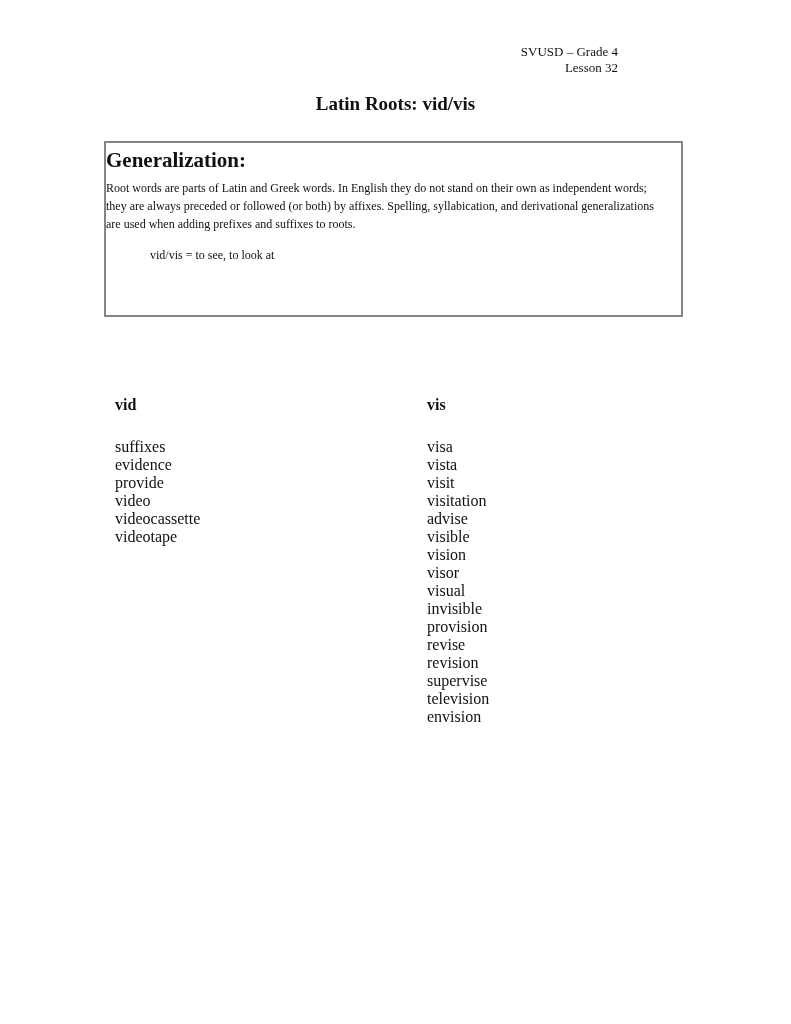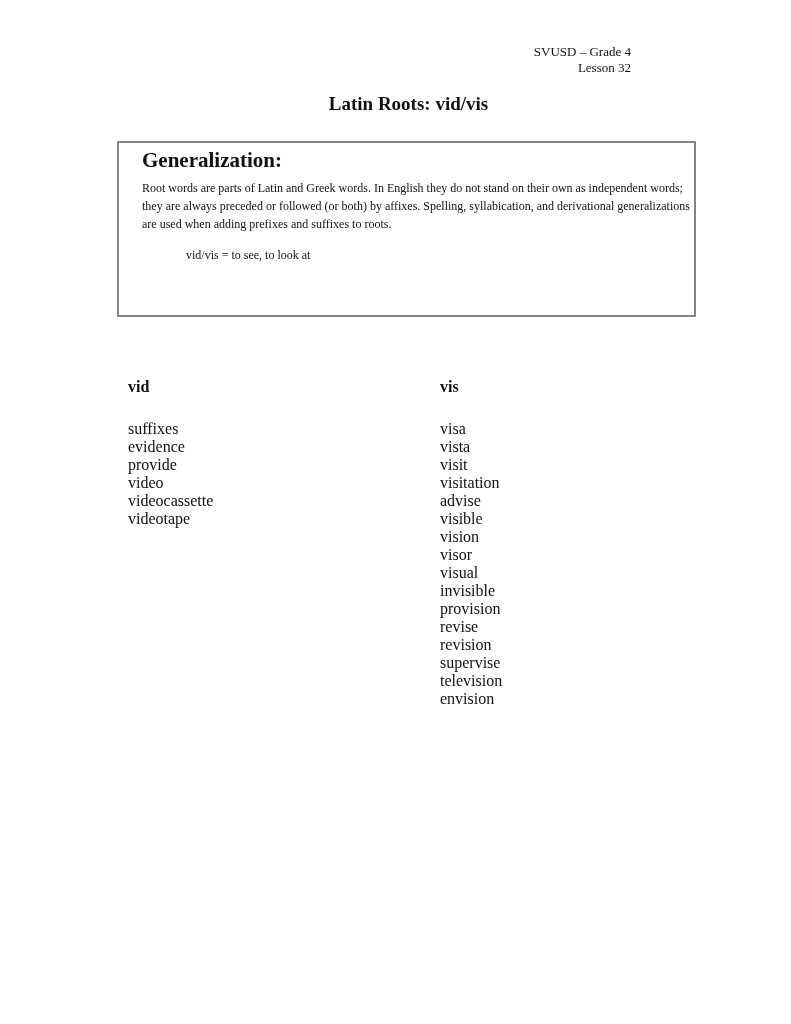--- a/index.html
+++ b/index.html
@@ -11,21 +11,20 @@
     height: 1024px;
     position: relative;
     overflow: hidden;
   }
   .page {
     position: absolute;
     top: 0; left: 0;
     width: 733px;
     height: 1024px;
     background: #ffffff;
-    margin-left: 13px;
   }
   .doc-header {
     position: absolute;
     top: 44px;
     right: 115px;
     text-align: right;
     font-size: 13px;
     line-height: 16px;
   }
   .doc-title {
@@ -38,21 +37,21 @@
     font-size: 19px;
   }
   .gen-box {
     position: absolute;
     top: 141px;
     left: 104px;
     width: 579px;
     min-height: 176px;
     border: 2px solid #858585;
     background: #ffffff;
-    padding: 3px 12px 8px 23px;
+    padding: 3px 12px 8px 0;
   }
   .gen-heading {
     font-weight: bold;
     font-size: 21px;
     line-height: 28px;
     margin-bottom: 5px;
   }
   .gen-paragraph {
     font-size: 12px;
     line-height: 18px;
@@ -65,21 +64,21 @@
     margin-left: 44px;
     margin-bottom: 9px;
   }
   .gen-note {
     font-size: 16px;
     line-height: 18px;
     width: 556px;
   }
   .word-column {
     position: absolute;
-    top: 378px;
+    top: 396px;
     font-size: 16px;
     line-height: 18px;
   }
   .word-column.col-vid { left: 115px; }
   .word-column.col-vis { left: 427px; }
   .col-header {
     font-weight: bold;
     margin-bottom: 24px;
   }
   .word { line-height: 18px; }

